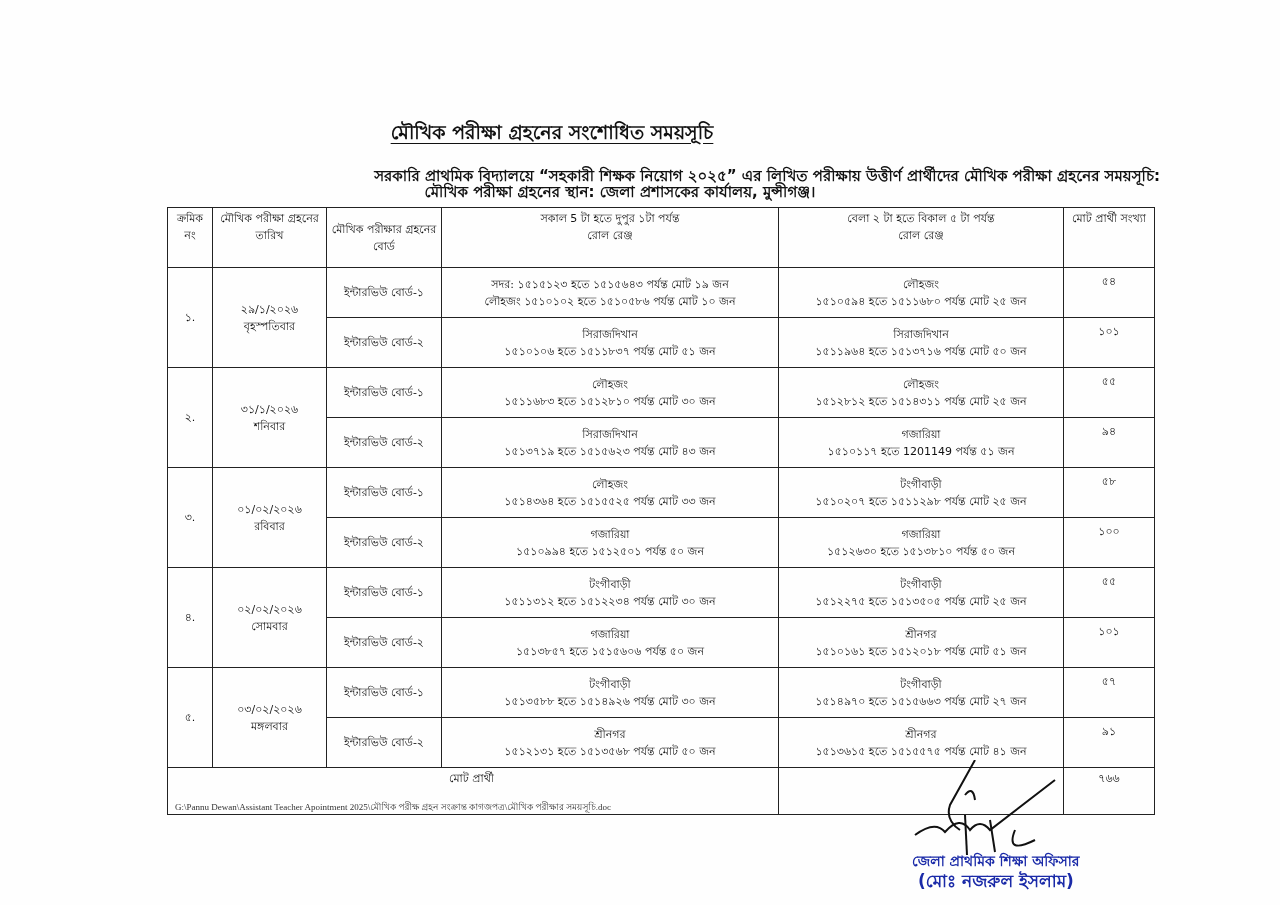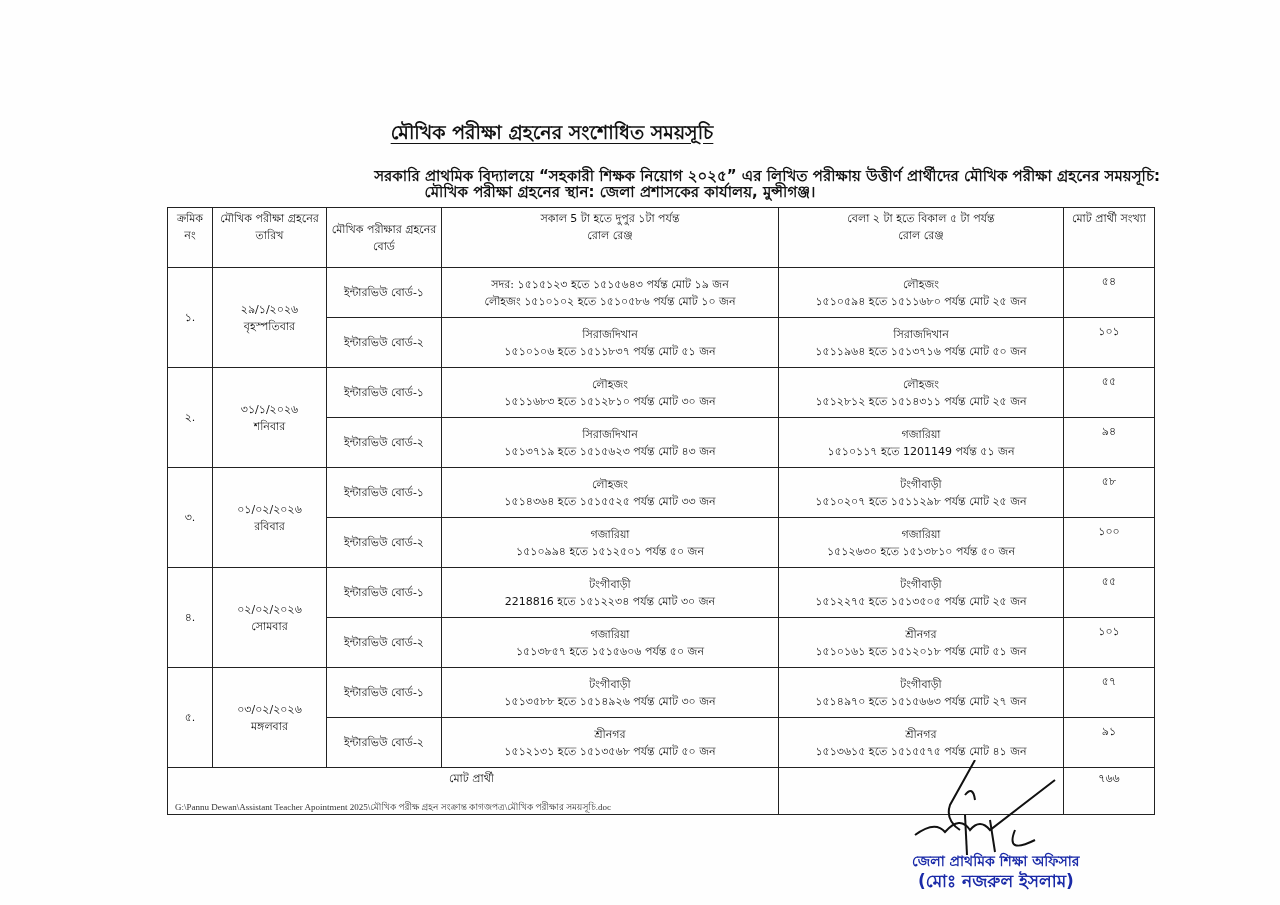--- a/index.html
+++ b/index.html
@@ -157,21 +157,21 @@
         </tr>
         <tr class="sub">
           <td class="serial" rowspan="2">৪.</td>
           <td class="date" rowspan="2">
                  <span class="loc">০২/০২/২০২৬</span>
                  <span class="loc">সোমবার</span>
           </td>
           <td>ইন্টারভিউ বোর্ড-১</td>
           <td>
                <span class="range">টংগীবাড়ী</span>
-               <span class="range">2218816 হতে ১৫১২২৩৪ পর্যন্ত মোট ৩০ জন</span>
+               <span class="range">১৫১১৩১২ হতে ১৫১২২৩৪ পর্যন্ত মোট ৩০ জন</span>
           </td>
           <td>
                <span class="range">টংগীবাড়ী</span>
                <span class="range">১৫১২২৭৫ হতে ১৫১৩৫০৫ পর্যন্ত মোট ২৫ জন</span>
           </td>
           <td class="total">৫৫</td>
         </tr>
         <tr class="sub">
           <td>ইন্টারভিউ বোর্ড-২</td>
           <td>

